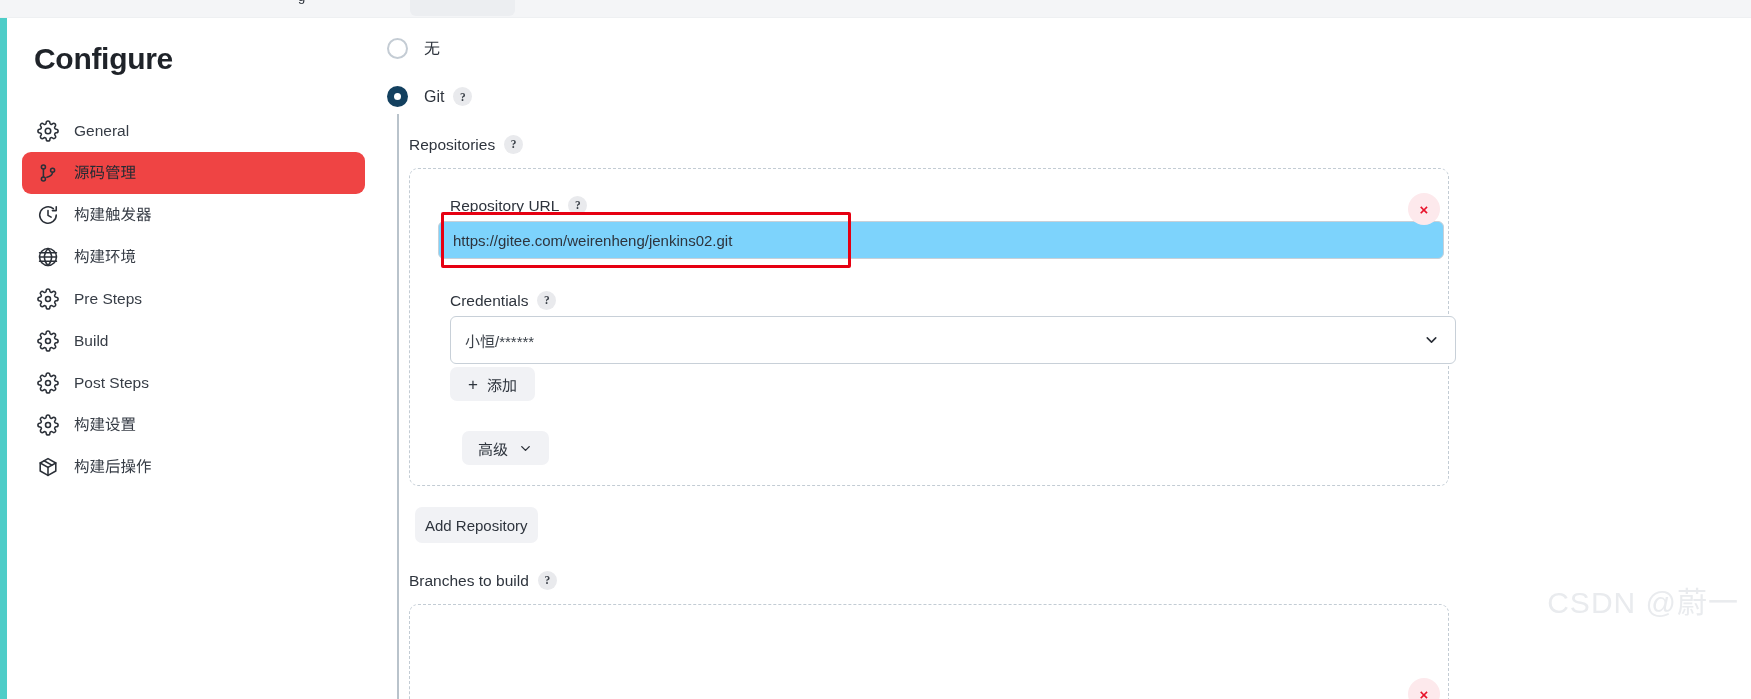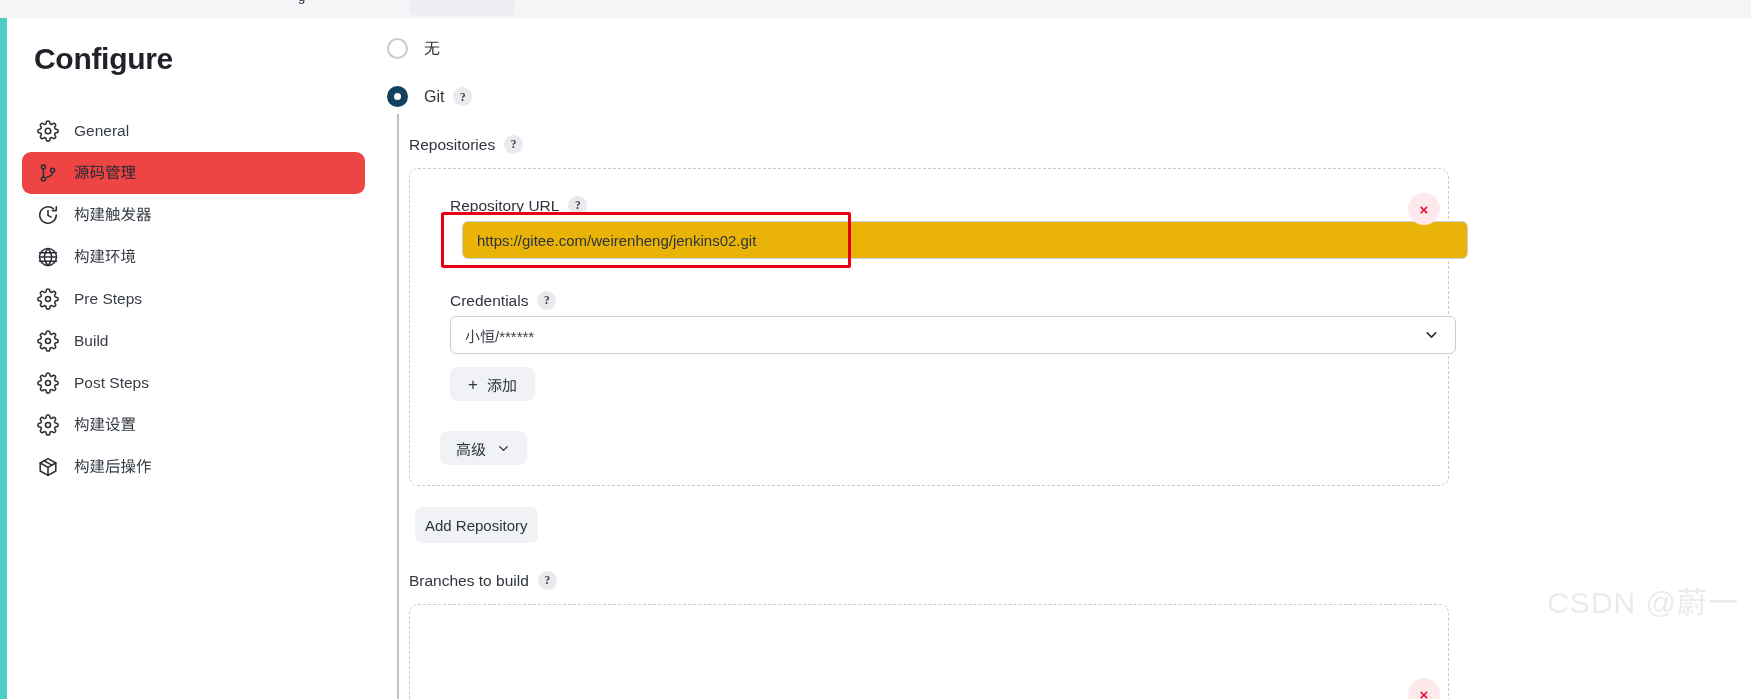--- a/index.html
+++ b/index.html
@@ -160,40 +160,40 @@
 
   .field-label {
     position: absolute; font-size: 15.5px; color: #2e343d;
     display: flex; align-items: center; white-space: nowrap;
     line-height: 1;
   }
   #lbl-repo-url    { left: 40px; top: 27px; }
   #lbl-credentials { left: 40px; top: 122px; }
 
   .txt-input {
-    position: absolute; left: 52px; top: 52px;
+    position: absolute; left: 28px; top: 52px;
     width: 1006px; height: 38px;
     border: 1.4px solid #c8d0d8; border-radius: 6px;
-    background: #eab308; color: #2e343d;
+    background: #7dd3fc; color: #2e343d;
     font-size: 15px; padding: 0 14px;
     font-family: "Liberation Sans", "DejaVu Sans", sans-serif;
     outline: none;
   }
   
   .red-box {
     position: absolute; left: 31px; top: 43px;
     width: 410px; height: 56px;
     border: 3px solid #e60012;
     border-radius: 2px;
     pointer-events: none;
   }
 
   .sel-wrap {
     position: absolute; left: 40px; top: 147px;
-    width: 1006px; height: 38px;
+    width: 1006px; height: 48px;
   }
   .sel-input {
     width: 100%; height: 100%;
     border: 1.4px solid #c8d0d8; border-radius: 6px;
     background: #fff; color: #3b4149;
     font-size: 15px; padding: 0 14px;
     display: flex; align-items: center;
     cursor: pointer; white-space: nowrap;
   }
   .sel-chevron {
@@ -204,21 +204,21 @@
 
   .btn {
     position: absolute;
     display: inline-flex; align-items: center; justify-content: center;
     background: #f1f2f5; border: none; border-radius: 7px;
     color: #2e343d; font-size: 15px; cursor: pointer;
     font-family: "Liberation Sans", "DejaVu Sans", sans-serif;
     white-space: nowrap;
   }
   #btn-add-cred { left: 40px; top: 198px; height: 34px; padding: 0 18px; }
-  #btn-advanced { left: 30px; top: 262px; height: 34px; padding: 0 16px; }
+  #btn-advanced { left: 52px; top: 262px; height: 34px; padding: 0 16px; }
   #btn-add-repo { left: 28px; top: 489px; height: 36px; padding: 0 10px; }
   .btn .plus { font-size: 17px; margin-right: 9px; line-height: 1; }
   .btn .chev { margin-left: 10px; display: flex; }
 
   
   .watermark {
     position: absolute; right: 12px; top: 578px;
     font-size: 30px; color: #e9ebee;
     letter-spacing: 1px; white-space: nowrap;
     pointer-events: none; user-select: none;

